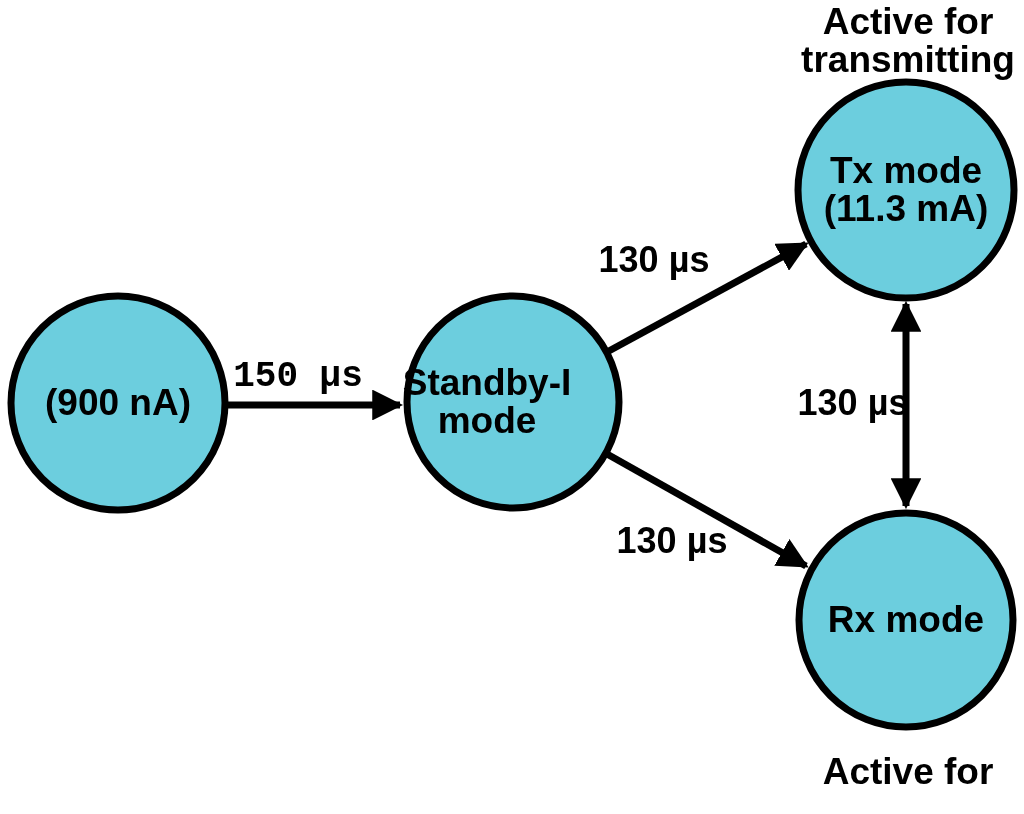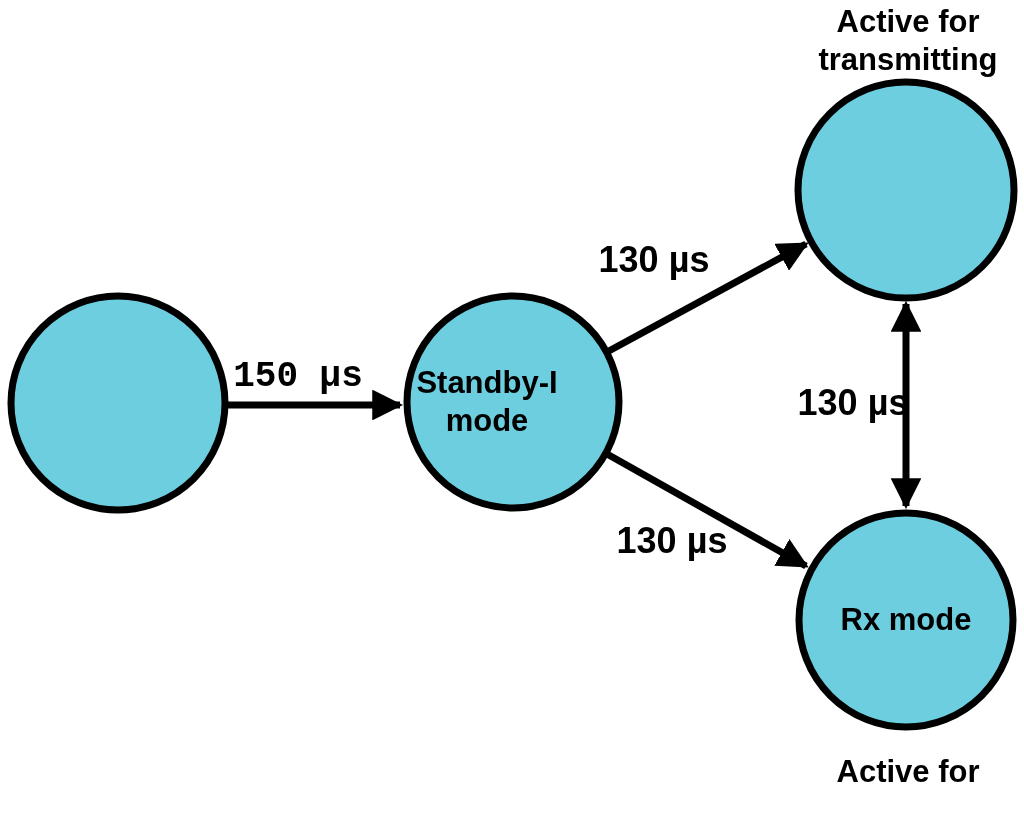--- a/index.html
+++ b/index.html
@@ -18,21 +18,21 @@
   .canvas svg {
     position: absolute;
     left: 0;
     top: 0;
   }
   .label {
     position: absolute;
     transform: translate(-50%, -50%);
     text-align: center;
     font-weight: bold;
-    font-size: 31px;
+    font-size: 37px;
     line-height: 38px;
     color: #000000;
     white-space: nowrap;
   }
   .edge-label {
     font-size: 36px;
     line-height: 32px;
   }
 </style>
 </head>
@@ -52,27 +52,32 @@
     <line x1="607" y1="454" x2="806" y2="566" stroke="#000000" stroke-width="7" marker-end="url(#arrowhead)"></line>
     <line x1="906" y1="304" x2="906" y2="506" stroke="#000000" stroke-width="7" marker-start="url(#arrowhead)" marker-end="url(#arrowhead)"></line>
 
     <circle cx="118" cy="403" r="107" stroke="#000000" stroke-width="7" fill="#6CCEDE"></circle>
     <circle cx="513" cy="402" r="106" stroke="#000000" stroke-width="7" fill="#6CCEDE"></circle>
     <circle cx="906" cy="190" r="108" stroke="#000000" stroke-width="7" fill="#6CCEDE"></circle>
     <circle cx="906" cy="620" r="107" stroke="#000000" stroke-width="7" fill="#6CCEDE"></circle>
   </svg>
 
   <div class="label" style="left:118px; top:403px;">
+    <div>(900 nA)</div>
   </div>
 
   <div class="label" style="left:487px; top:402px;">
     <div>Standby-I</div>
     <div>mode</div>
   </div>
 
+  <div class="label" style="left:906px; top:190px;">
+    <div>Tx mode</div>
+    <div>(11.3 mA)</div>
+  </div>
 
   <div class="label" style="left:906px; top:620px;text-align:right;">
     <div>Rx mode</div>
   </div>
 
   <div class="label" style="left:908px; top:41px;">
     <div>Active for</div>
     <div>transmitting</div>
   </div>
 

